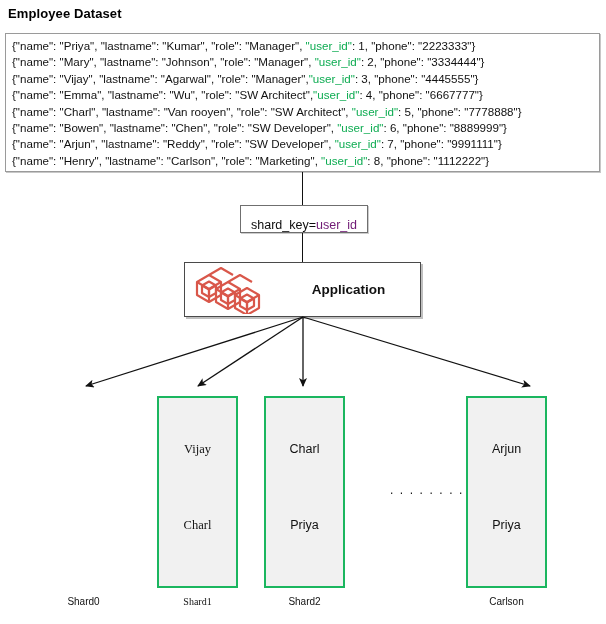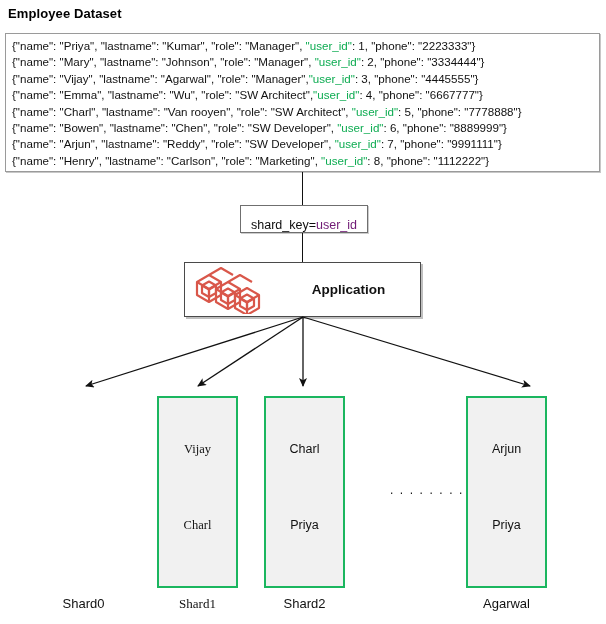--- a/index.html
+++ b/index.html
@@ -149,21 +149,21 @@
     color: #111111;
   }
   .shard-name.first  { top: 44px; }
   .shard-name.second { top: 120px; }
 
   .shard-label {
     position: absolute;
     top: 596px;
     width: 81px;
     text-align: center;
-    font-size: 13px;
+    font-size: 10px;
     color: #111111;
   }
 
   #shard-0, #label-0 { left: 43px; }
   #shard-1, #label-1 { left: 157px; font-family: Liberation Serif, serif; }
   #shard-2, #label-2 { left: 264px; }
   #shard-n, #label-n { left: 466px; }
 
   
   #shard-ellipsis {
@@ -283,15 +283,15 @@
     <div class="shard-name second">Priya</div>
   </div>
   <div class="shard-label" id="label-2">Shard2</div>
 
   <div id="shard-ellipsis">. . . . . . . .</div>
 
   <div class="shard-box" id="shard-n">
     <div class="shard-name first">Arjun</div>
     <div class="shard-name second">Priya</div>
   </div>
-  <div class="shard-label" id="label-n">Agarwal</div>
+  <div class="shard-label" id="label-n">Carlson</div>
 
 </div>
 
 </body></html>

